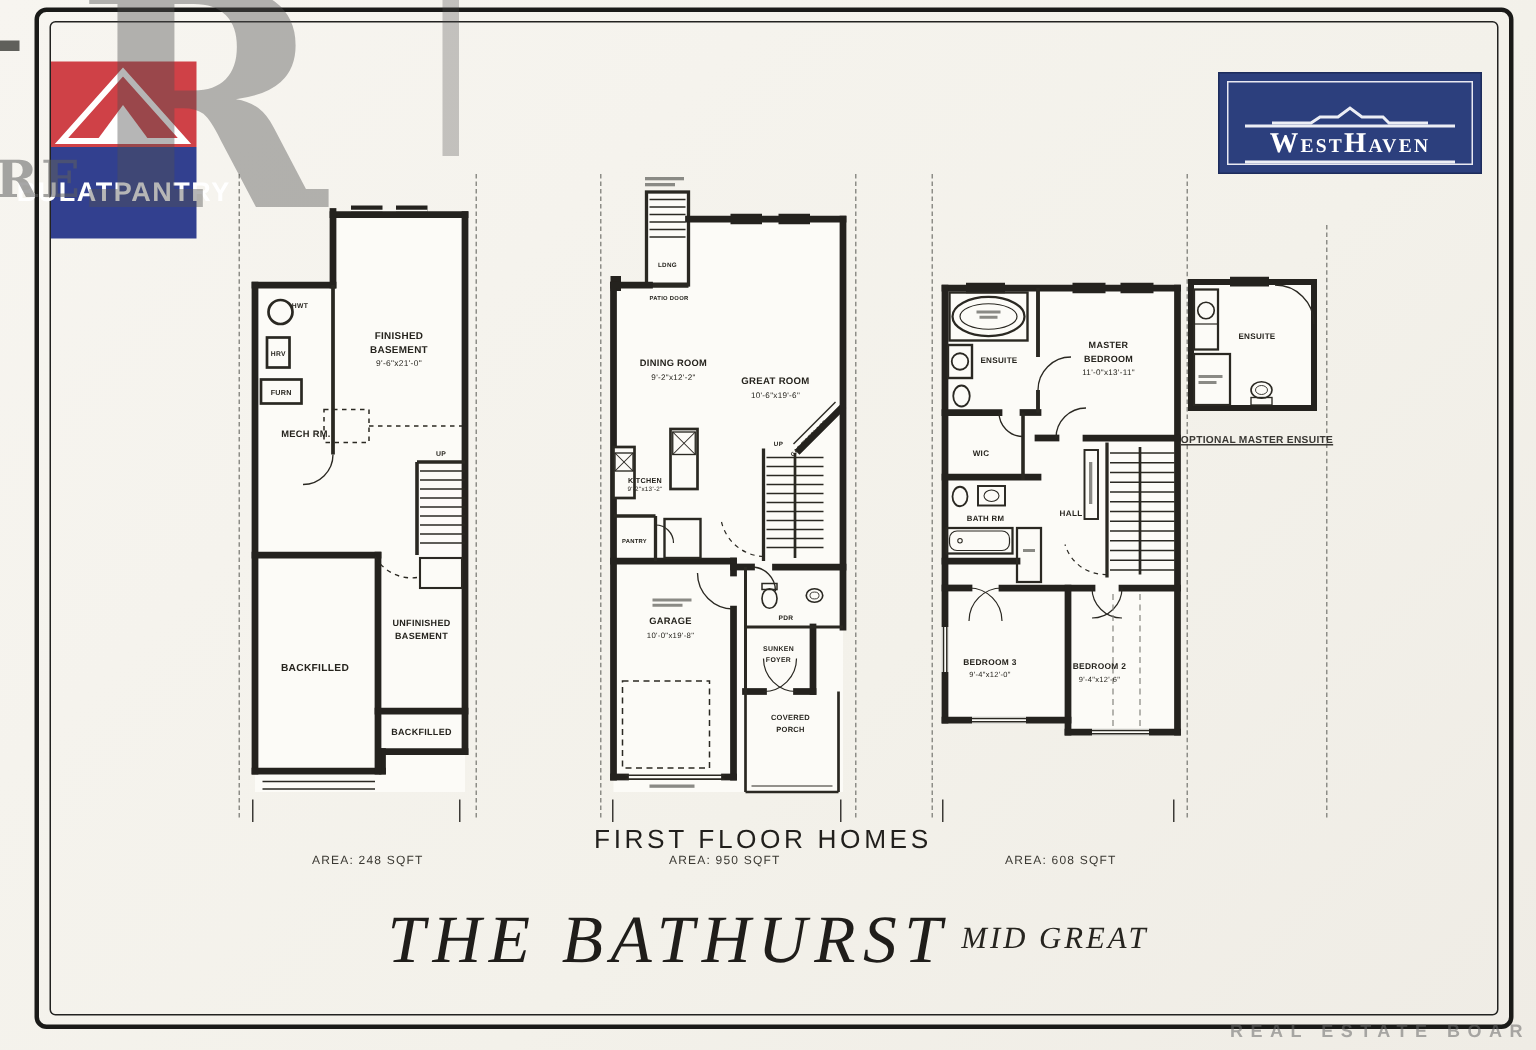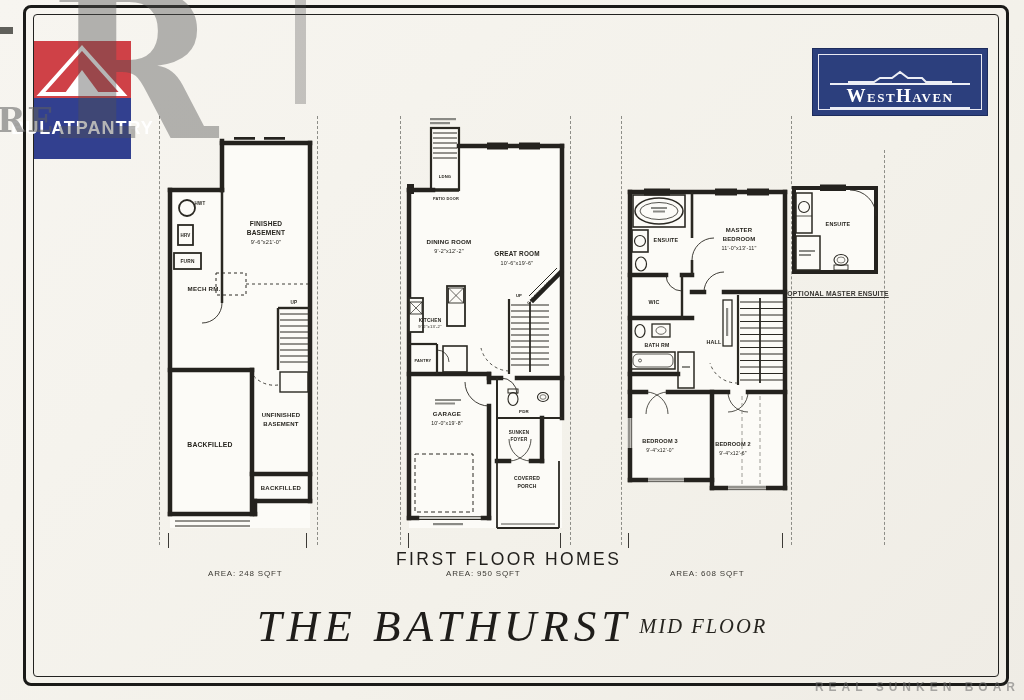--- a/index.html
+++ b/index.html
@@ -60,21 +60,21 @@
 
 <div class="page">
 
   <div class="frame outer"></div>
   <div class="frame inner"></div>
 
   <div class="smudge1"></div>
   <div class="smudge2"></div>
   <div class="wm-big-r">R</div>
   <div class="wm-re">RE</div>
-  <div class="wm-bottom">REAL SUNKEN BOAR</div>
+  <div class="wm-bottom">REAL ESTATE BOAR</div>
 
   <div class="bulat">
     <div class="bulat-top">
       <svg width="97" height="57" viewBox="0 0 97 57" style="left:0;top:0">
         <polygon points="48,7 89,53 7,53" fill="none" stroke="#fff" stroke-width="4"></polygon>
         <polygon points="48,29 65,52 31,52" fill="#fff"></polygon>
       </svg>
     </div>
     <div class="bulat-bottom">
       <span>BULAT</span>
@@ -414,16 +414,16 @@
   <div class="tick" style="left:628px"></div>
   <div class="tick" style="left:782px"></div>
 
   <div class="parea" style="left:160px;top:569px">AREA: 248 SQFT</div>
   <div class="ptitle" style="left:396px;top:549px">FIRST FLOOR HOMES</div>
   <div class="parea" style="left:398px;top:569px">AREA: 950 SQFT</div>
   <div class="parea" style="left:622px;top:569px">AREA: 608 SQFT</div>
 
   <div class="footer">
     <span class="t1">THE BATHURST</span>
-    <span class="t2">MID FLOOR</span>
+    <span class="t2">MID GREAT</span>
   </div>
 
 </div>
 
 </body></html>

